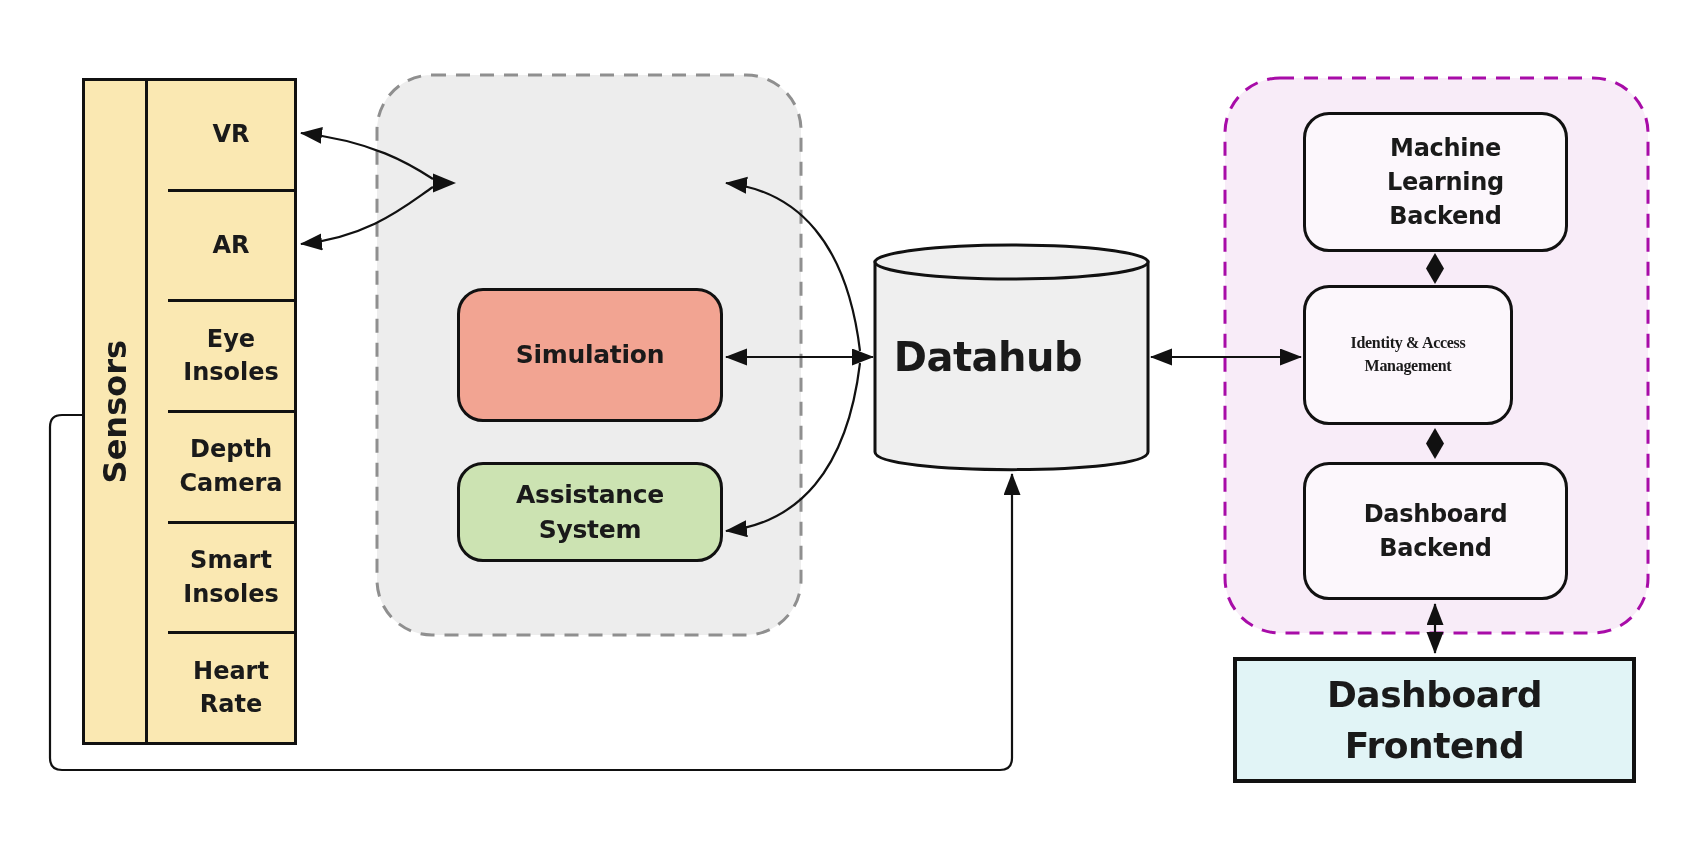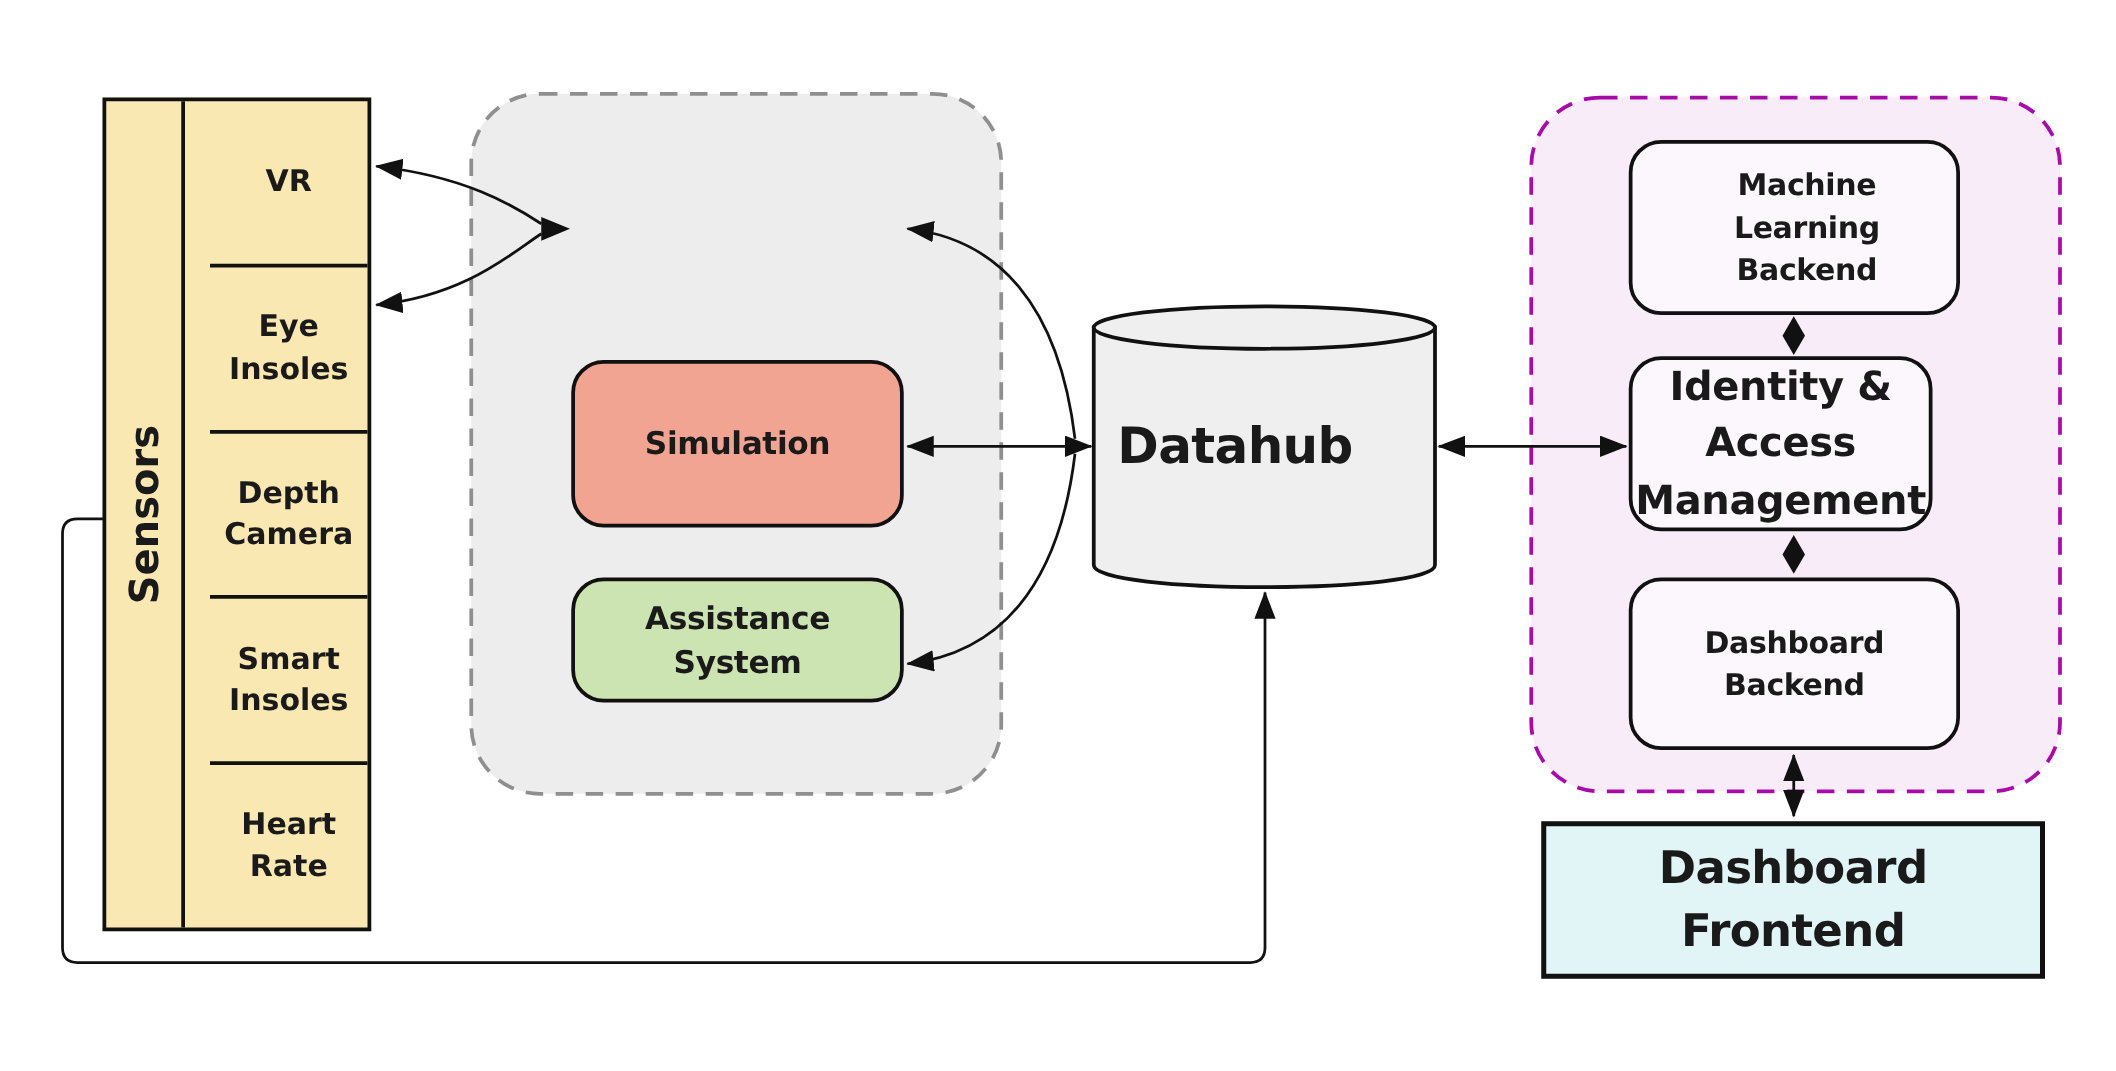--- a/index.html
+++ b/index.html
@@ -36,21 +36,21 @@
   #box-training   { left:457px; top:113px; width:266px; height:139px; font-size:25px; }
   #box-simulation { left:457px; top:288px; width:266px; height:134px; font-size:25px; }
   #box-assistance { left:457px; top:462px; width:266px; height:100px; font-size:25px; }
 
   
   #datahub-label { left:875px; top:328px; width:226px; height:58px; font-size:40px;
                    letter-spacing:-0.5px; z-index:2; }
 
   
   #box-ml  { left:1303px; top:112px; width:265px; height:140px; font-size:24px;padding-left:20px; }
-  #box-iam { left:1303px; top:285px; width:243px; height:140px; font-size:32px; }
+  #box-iam { left:1303px; top:285px; width:210px; height:140px; font-size:16px;font-family:Liberation Serif, serif; }
   #box-db  { left:1303px; top:462px; width:265px; height:138px; font-size:24px; }
 
   
   #frontend { left:1233px; top:657px; width:403px; height:126px; border:4px solid #111;
               font-size:36px; line-height:1.42; letter-spacing:-0.5px; }
 </style>
 </head>
 <body>
 
 <div id="canvas">
@@ -63,20 +63,21 @@
       <ellipse cx="1011.5" cy="262" rx="136.5" ry="17" stroke="#111" stroke-width="3" fill="#EFEFEF"></ellipse>
     </g>
   </svg>
 
   <div id="sensors" style="background-color: rgb(250, 232, 178);">
     <div class="sensors-label-col">
       <div class="v-label">Sensors</div>
     </div>
     <div class="sensors-cells">
       <div class="sensor-cell">VR</div>
+      <div class="sensor-cell">AR</div>
       <div class="sensor-cell">Eye
 Insoles</div>
       <div class="sensor-cell">Depth
 Camera</div>
       <div class="sensor-cell">Smart
 Insoles</div>
       <div class="sensor-cell">Heart
 Rate</div>
     </div>
   </div>

